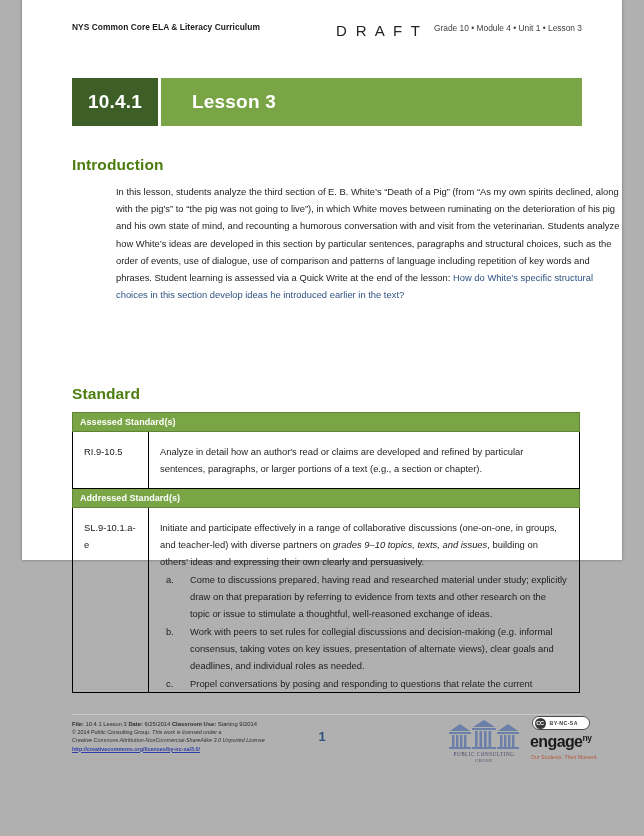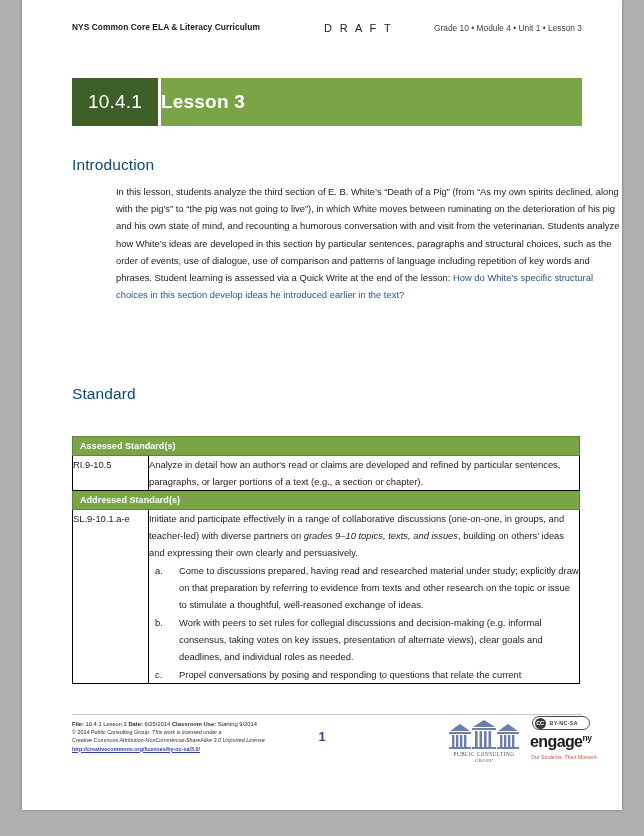--- a/index.html
+++ b/index.html
@@ -10,21 +10,21 @@
     background: #b0b0b0;
     font-family: "Liberation Sans", sans-serif;
     overflow: hidden;
   }
 
   .page {
     position: absolute;
     left: 22px;
     top: 0px;
     width: 600px;
-    height: 810px;
+    height: 560px;
     background: #ffffff;
     box-shadow: 0 0 3px rgba(0,0,0,0.35);
   }
 
   
   .runhead {
     position: absolute;
     left: 50px;
     top: 22px;
     width: 510px;
@@ -34,23 +34,23 @@
   }
   .runhead-left {
     font-size: 8.4px;
     font-weight: bold;
     color: #1a1a1a;
     letter-spacing: 0.05px;
     white-space: nowrap;
   }
   .runhead-center {
     position: absolute;
-    left: 252px;
+    left: 264px;
     top: 0;
-    font-size: 11px;
+    font-size: 15px;
     color: #222222;
     letter-spacing: 2.4px;
     white-space: nowrap;
   }
   .runhead-right {
     position: absolute;
     right: 0;
     top: 1px;
     font-size: 8.4px;
     color: #3f3f3f;
@@ -65,49 +65,49 @@
     top: 78px;
     width: 510px;
     height: 48px;
     display: flex;
   }
   .banner-num {
     width: 86px;
     background: #3d5e26;
     color: #ffffff;
     font-size: 19px;
-    font-weight: normal;
+    font-weight: bold;
     display: flex;
     align-items: center;
     justify-content: center;
     letter-spacing: 0.2px;
   }
   .banner-gap {
     width: 3px;
     background: #ffffff;
   }
   .banner-title {
     flex: 1;
     background: #7aa546;
     color: #ffffff;
     font-size: 19px;
     font-weight: bold;
     display: flex;
     align-items: center;
-    padding-left: 0;
+    padding-left: 31px;
     letter-spacing: 0.2px;
   }
 
   
   .h-section {
     position: absolute;
     left: 50px;
     font-size: 15.5px;
-    font-weight: normal;
-    color: #0c4a6e;
+    font-weight: bold;
+    color: #4d7c0f;
     letter-spacing: 0.1px;
   }
   #h-intro { top: 156px; }
   #h-standards { top: 385px; }
 
   
   .para {
     position: absolute;
     left: 50px;
     width: 508px;
@@ -127,21 +127,21 @@
     position: absolute;
     left: 50px;
     top: 412px;
     width: 508px;
     border-collapse: collapse;
     table-layout: fixed;
   }
   .tbl td, .tbl th {
     border: 1px solid #000000;
     vertical-align: top;
-    padding: 0;
+    padding: 11px;
   }
   .tbl .hdr td {
     background: #7aa546;
     border: 1px solid #5f8436;
     color: #ffffff;
     font-size: 9px;
     font-weight: bold;
     padding: 4px 6px 4px 7px;
     letter-spacing: 0.05px;
   }
@@ -176,21 +176,20 @@
   
   .clip-row .cell-body { padding-bottom: 0; }
 
   .tbl-clip {
     position: absolute;
     left: 50px;
     top: 412px;
     width: 508px;
     height: 288px;
     overflow: hidden;
-    margin-top: 24px;
   }
   .tbl-inner { position: relative; width: 508px; }
 
   
   .footer-rule {
     position: absolute;
     left: 50px;
     top: 714px;
     width: 510px;
     height: 1px;

